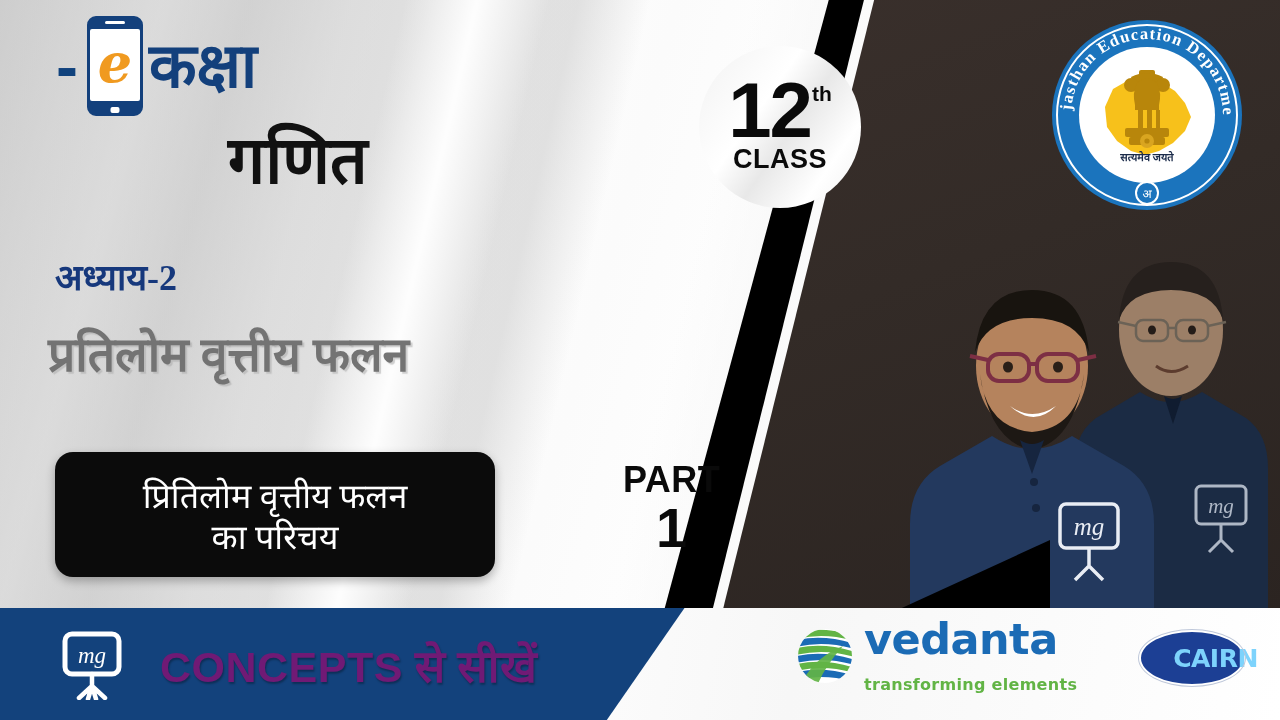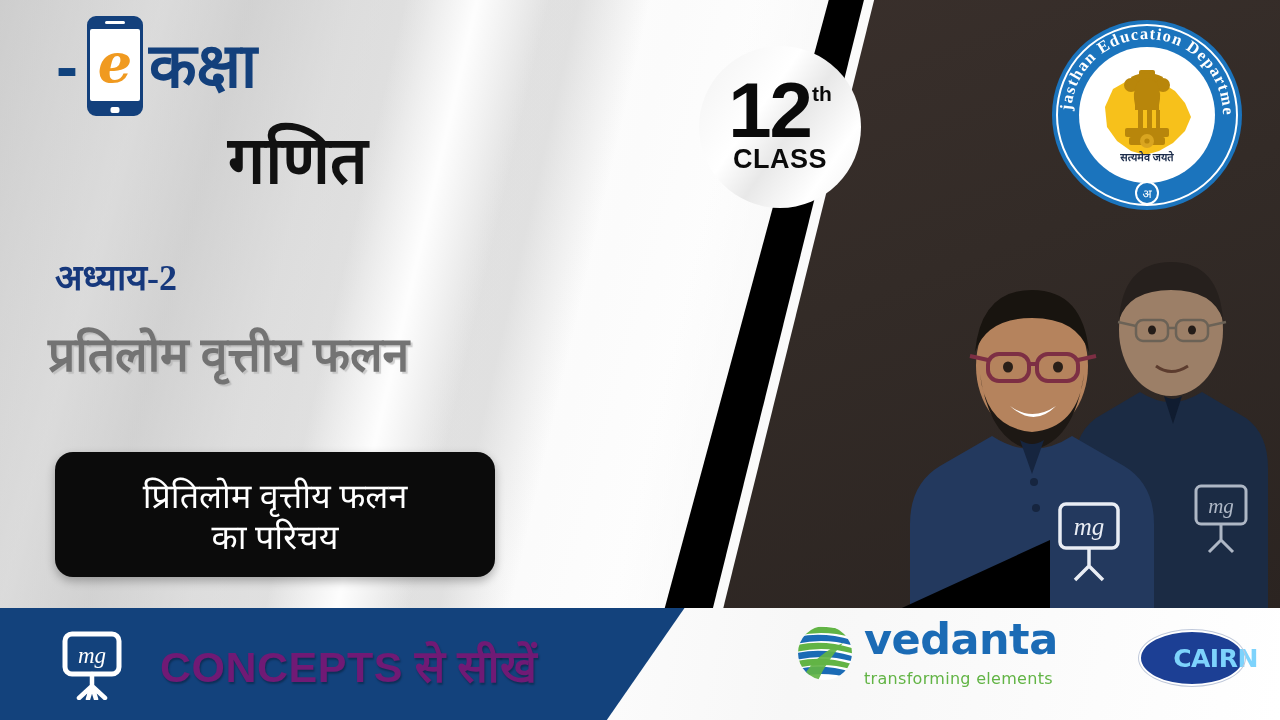--- a/index.html
+++ b/index.html
@@ -183,21 +183,21 @@
   .strip-text .en { font-family:"Liberation Sans", sans-serif; font-size:43px; letter-spacing:.5px; }
 
   .vedanta { position:absolute; left:795px; top:618px; display:flex; align-items:center; gap:9px; }
   .vedanta-globe { width:60px; height:60px; }
   .vedanta-words { line-height:1; }
   .vedanta-name {
     font-size:43px; font-weight:700; color:#1b6bb5; letter-spacing:-.5px;
     font-family:"DejaVu Sans", sans-serif;
   }
   .vedanta-tag {
-    font-size:16px; font-weight:400; color:#62b445; letter-spacing:.3px; margin-top:10px;
+    font-size:16px; font-weight:700; color:#62b445; letter-spacing:.3px; margin-top:16px;
     font-family:"DejaVu Sans", sans-serif;
   }
   .cairn {
     position:absolute; left:1139px; top:630px; width:106px; height:56px;
     border-radius:50%; background:#1c3f94;
     border:2px solid #ffffff; outline:1px solid #bfc8da;
     display:flex; align-items:center; justify-content:center;
   }
   .cairn-text {
     color:#7dd3fc; font-size:25px; font-weight:700; letter-spacing:-.5px;
@@ -275,20 +275,24 @@
   </svg>
 
   <div class="chapter">अध्याय-2</div>
   <div class="main-title">प्रतिलोम वृत्तीय फलन</div>
 
   <div class="topic-box">
     <div class="topic-text">प्रितिलोम वृत्तीय फलन
 का परिचय</div>
   </div>
 
+  <div class="part-block">
+    <div class="part-word">PART</div>
+    <div class="part-num">1</div>
+  </div>
 
   <div class="photo-area">
 
     <svg class="person p-back" viewBox="0 0 190 378">
       <ellipse cx="93" cy="96" rx="52" ry="66" fill="#9c7f67"></ellipse>
       <path d="M41,86 q4,-58 52,-58 q48,0 52,58 q-10,-30 -52,-30 q-42,0 -52,30 Z" fill="#26201d"></path>
       <g stroke="#6b6256" stroke-width="2.5" fill="none">
         <rect x="58" y="86" width="32" height="21" rx="7"></rect>
         <rect x="98" y="86" width="32" height="21" rx="7"></rect>
         <line x1="90" y1="94" x2="98" y2="94"></line>

